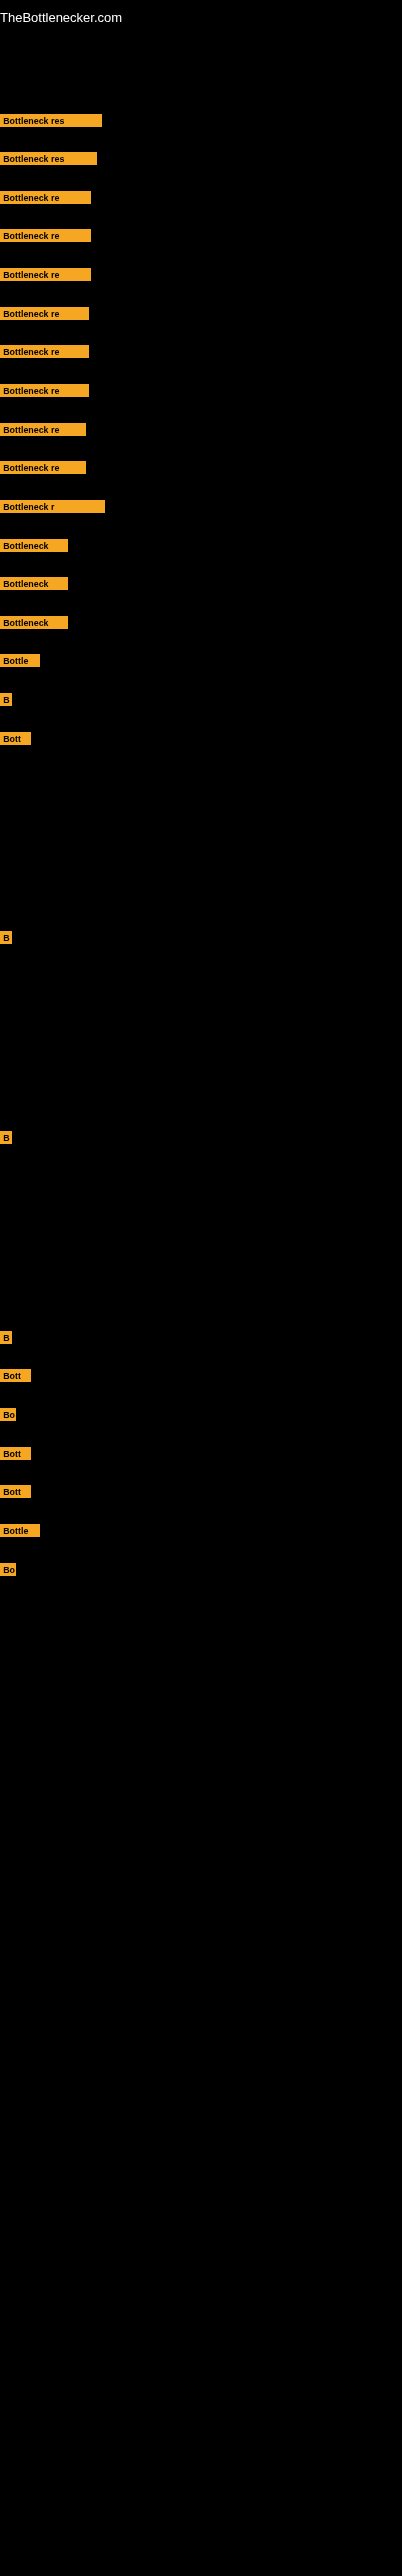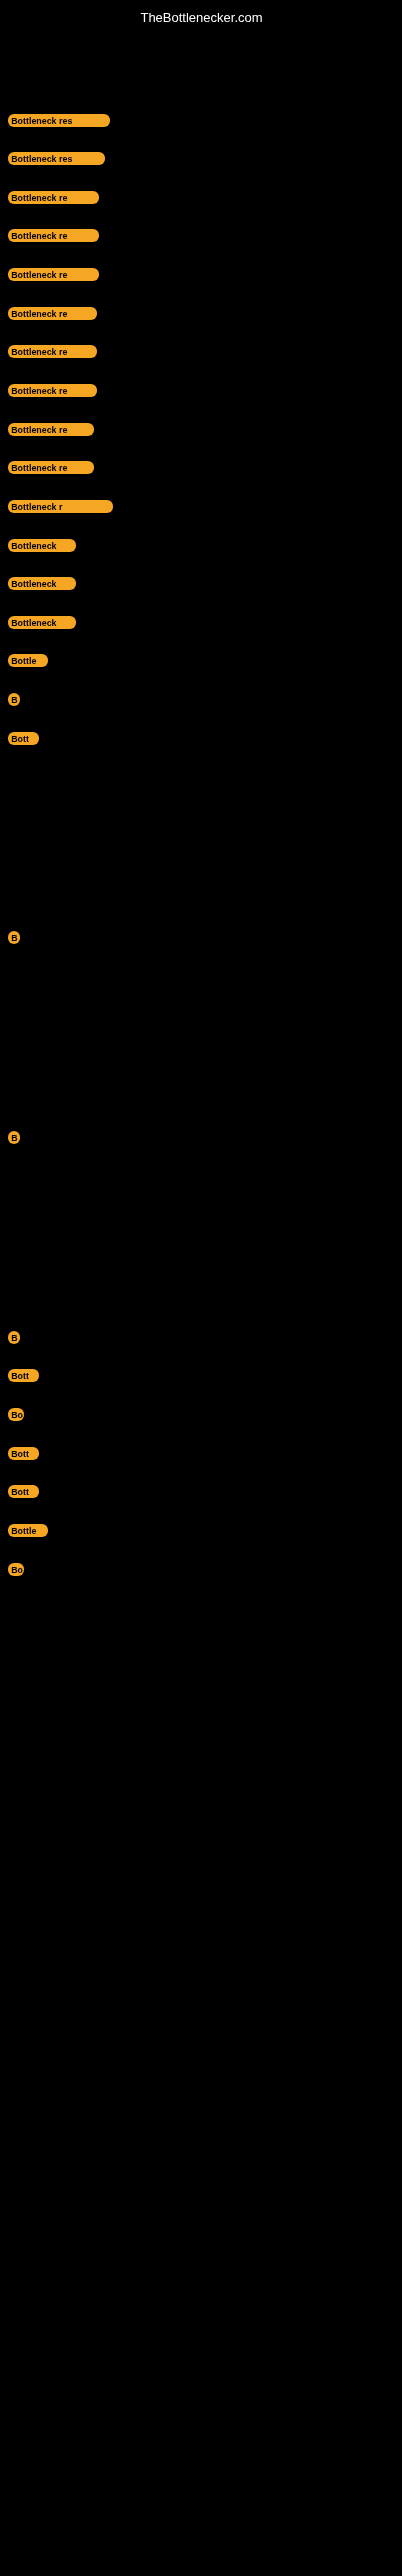--- a/index.html
+++ b/index.html
@@ -8,40 +8,39 @@
       box-sizing: border-box;
     }
     body {
       background-color: #000000;
       width: 403px;
       min-height: 2576px;
       font-family: Arial, sans-serif;
       position: relative;
     }
     .site-title {
-      text-align: center;
+      text-align: left;
       color: #ffffff;
       font-size: 13px;
       padding: 6.4px 0;
       position: absolute;
       top: 4px;
       left: 0;
       right: 0;
     }
     .bottleneck-label {
       background-color: #f5a623;
       color: #000000;
       font-size: 8.9px;
       font-weight: bold;
       padding: 1.6px 3.2px;
       position: absolute;
-      left: 8px;
+      left: 0;
       white-space: nowrap;
       overflow: hidden;
-      border-radius: 6px;
     }
   </style>
 </head>
 <body>
 
 <div class="site-title">
   <span>TheBottlenecker.com</span>
 </div>
 
 <div class="bottleneck-label" style="top: 114px; width: 102px;">Bottleneck res</div>

